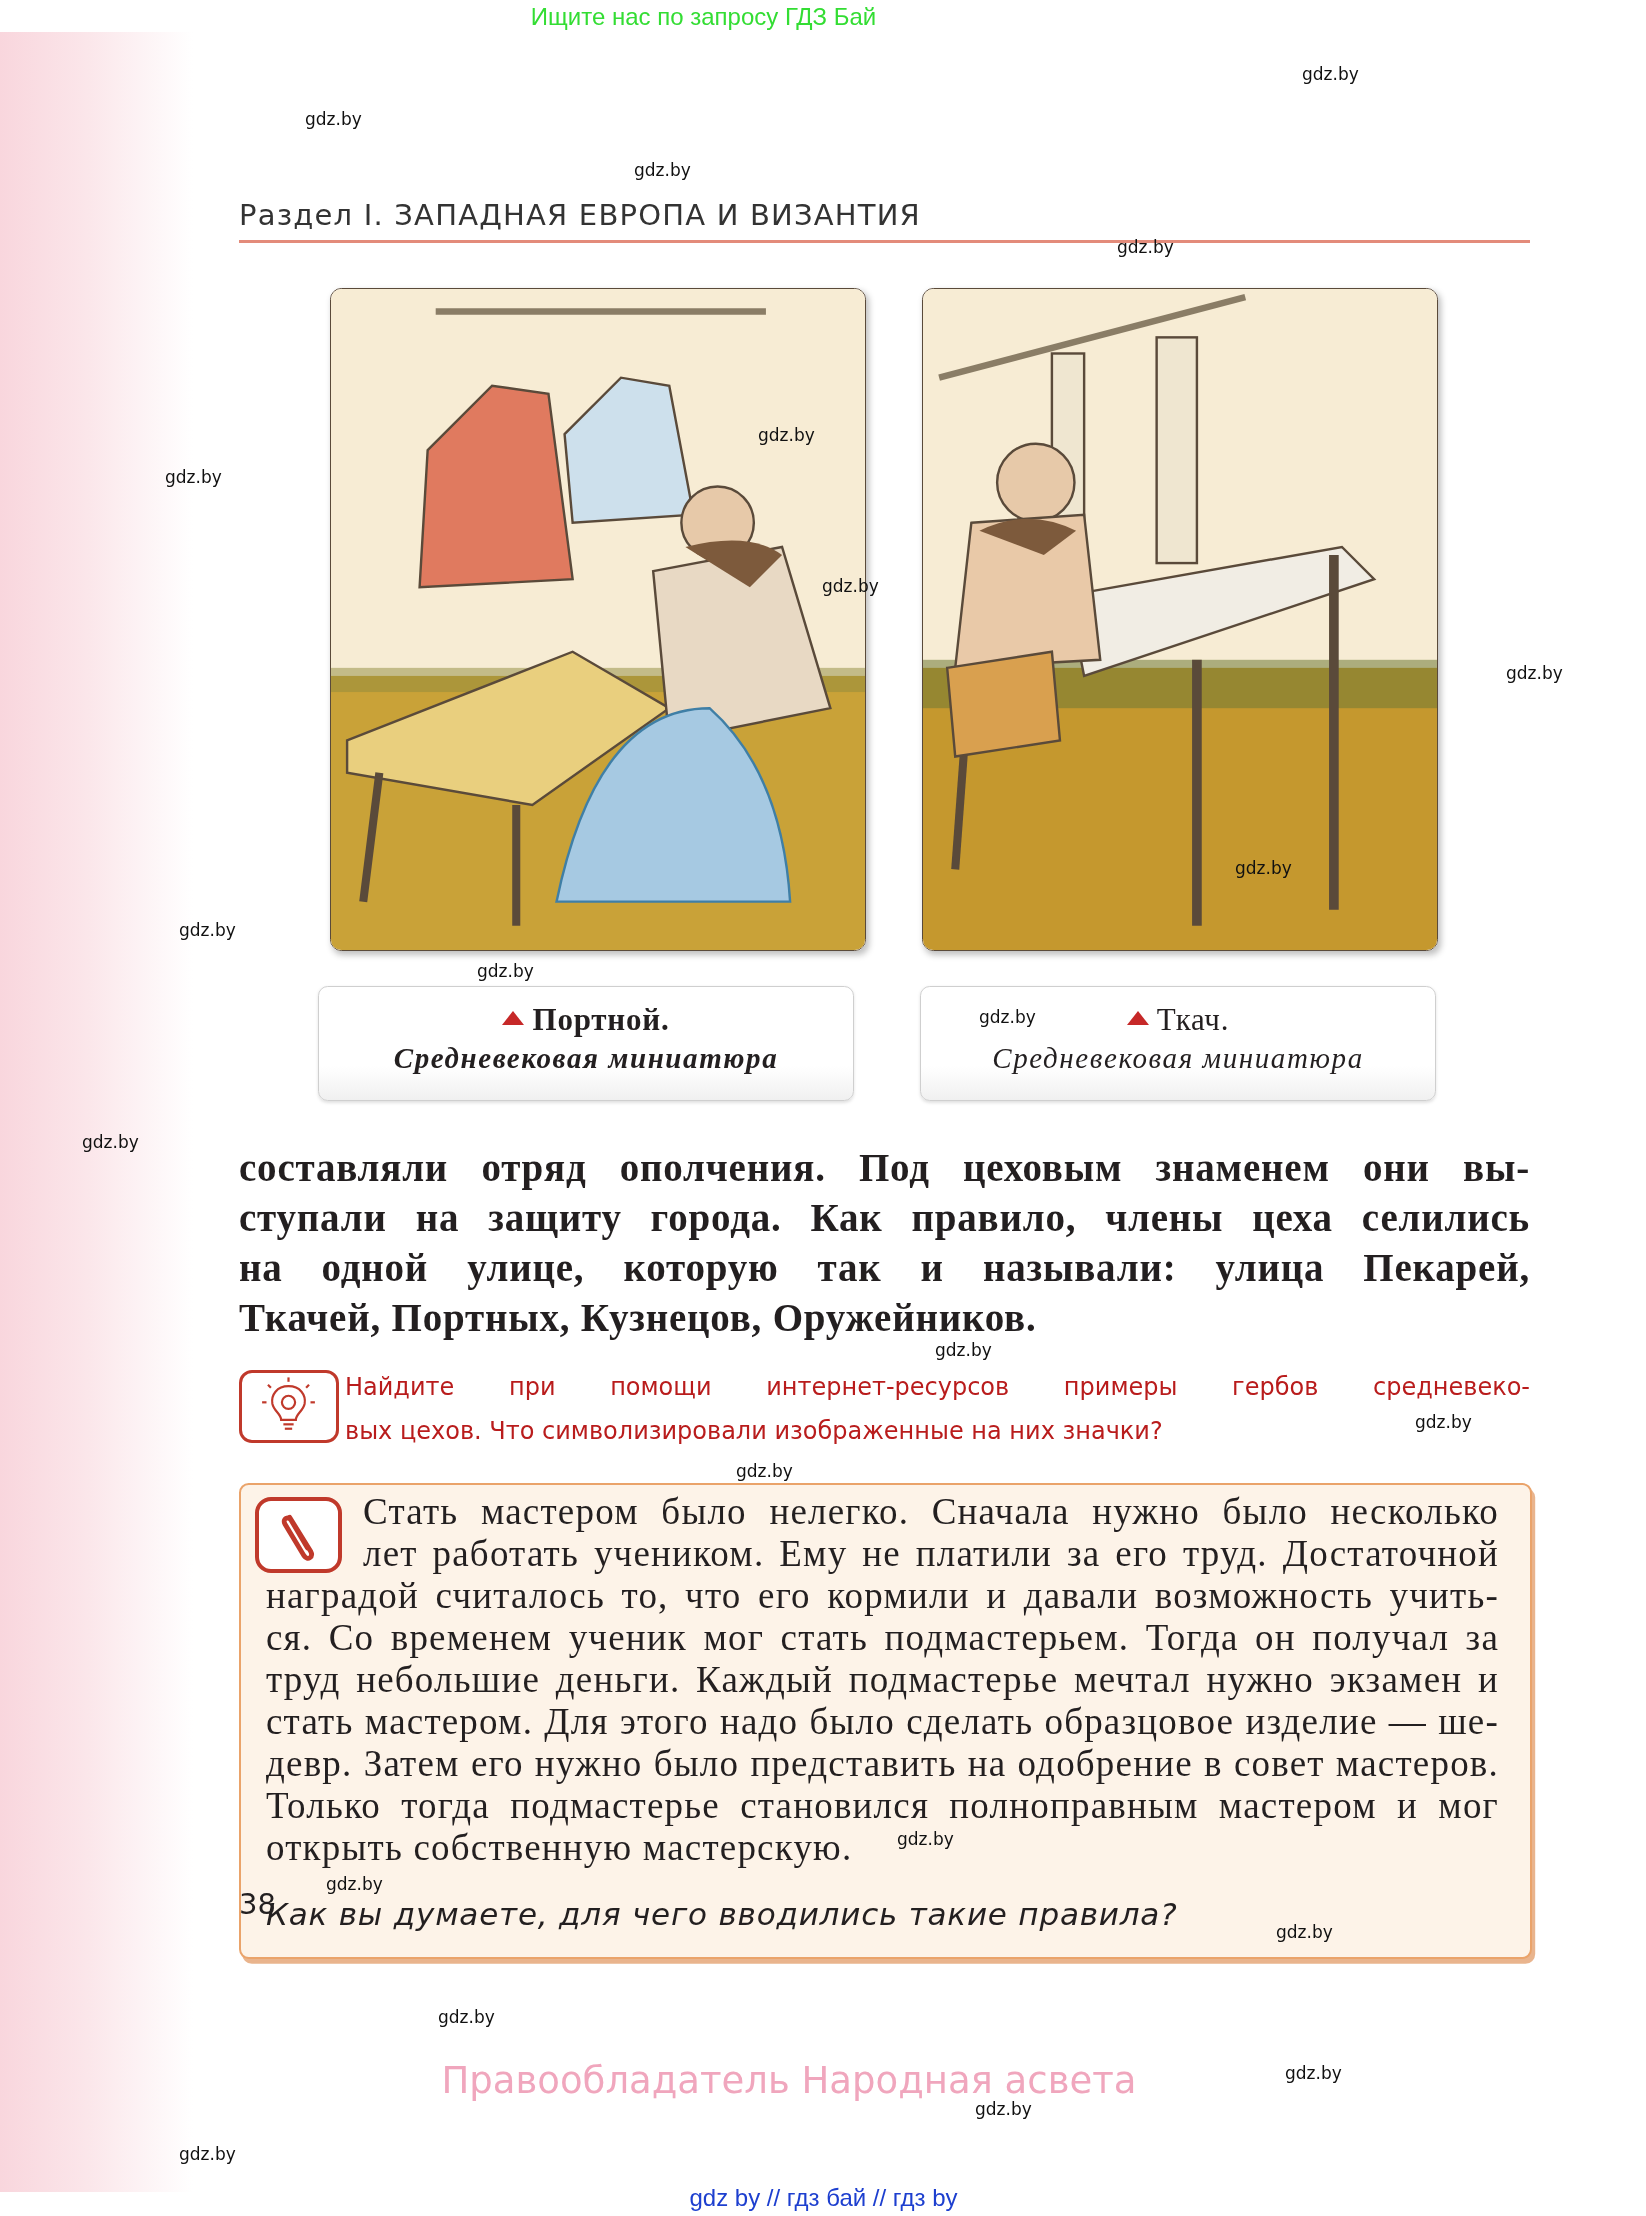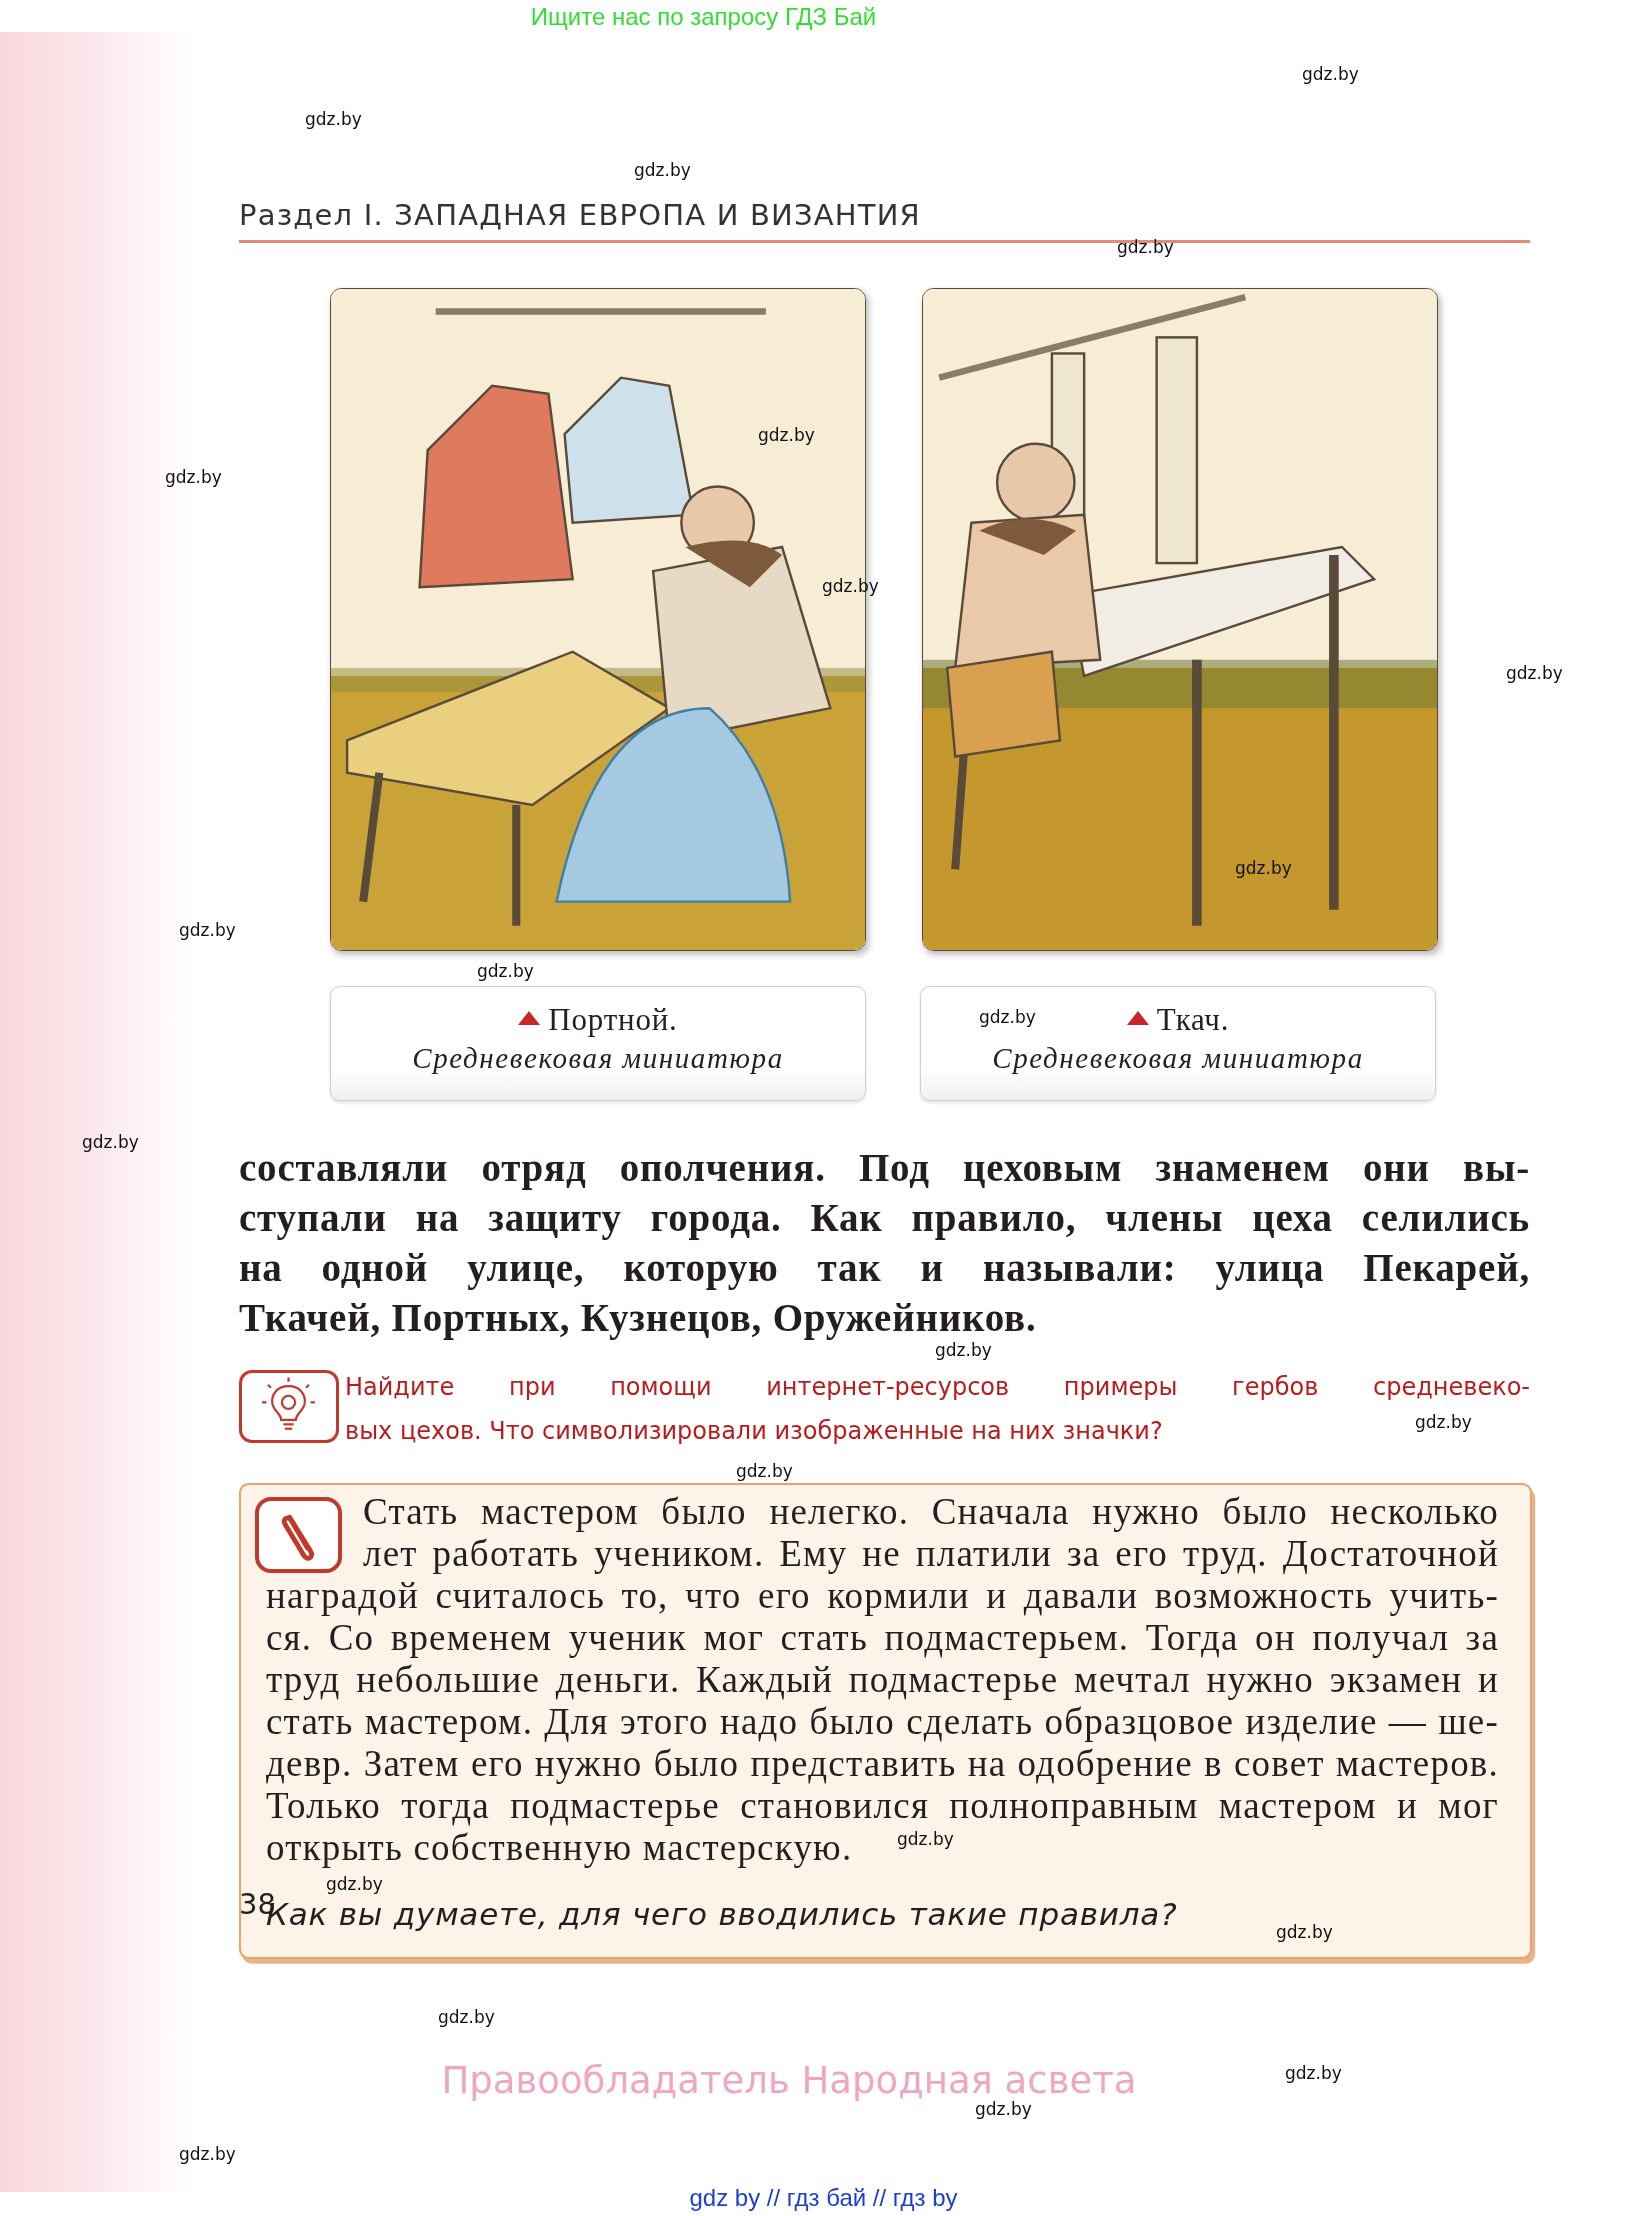--- a/index.html
+++ b/index.html
@@ -19,21 +19,21 @@
   .section-rule { position:absolute; left:239px; top:240px; width:1291px; height:3.2px; background:#e38b7a; }
 
   .figure { position:absolute; top:288px; height:661px; border-radius:11.3px; border:1.6px solid #5a4a3a; overflow:hidden;
             box-shadow:2.4px 3.2px 6.4px rgba(0,0,0,0.25); }
   .fig-left { left:330px; width:534px; }
   .fig-right { left:922px; width:514px; }
   .figure svg { width:100%; height:100%; display:block; }
 
   .caption { position:absolute; top:986px; height:113px; border:1.6px solid #cfcfcf; border-radius:9.7px;
              background:linear-gradient(#ffffff 70%, #f0f0f0 100%); text-align:center; box-shadow:0 1.6px 3.2px rgba(0,0,0,0.12); }
-  .cap-left { left:330px; width:534px; }
+  .cap-left { left:318px; width:534px;font-weight:bold; }
   .cap-right { left:920px; width:514px; }
   .cap-title { margin-top:14.5px; font-size:31px; letter-spacing:0.8px; }
   .cap-sub { margin-top:4.8px; font-size:29px; font-style:italic; letter-spacing:1.6px; }
   .tri { display:inline-block; width:0; height:0; border-left:11.3px solid transparent; border-right:11.3px solid transparent; border-bottom:14.5px solid #c62828; margin-right:8px; vertical-align:4.8px; }
 
   .body-text { position:absolute; left:239px; top:1143px; width:1291px; font-size:39px; line-height:50px; text-align:justify; font-weight:bold; letter-spacing:0.8px; }
   .body-text div { text-align:justify; text-align-last:justify; }
   .body-text div.last { text-align-last:left; }
 
   .task-icon { position:absolute; left:239px; top:1370px; width:100px; height:73px; border:3.2px solid #c0392b; border-radius:13px; box-sizing:border-box; }

